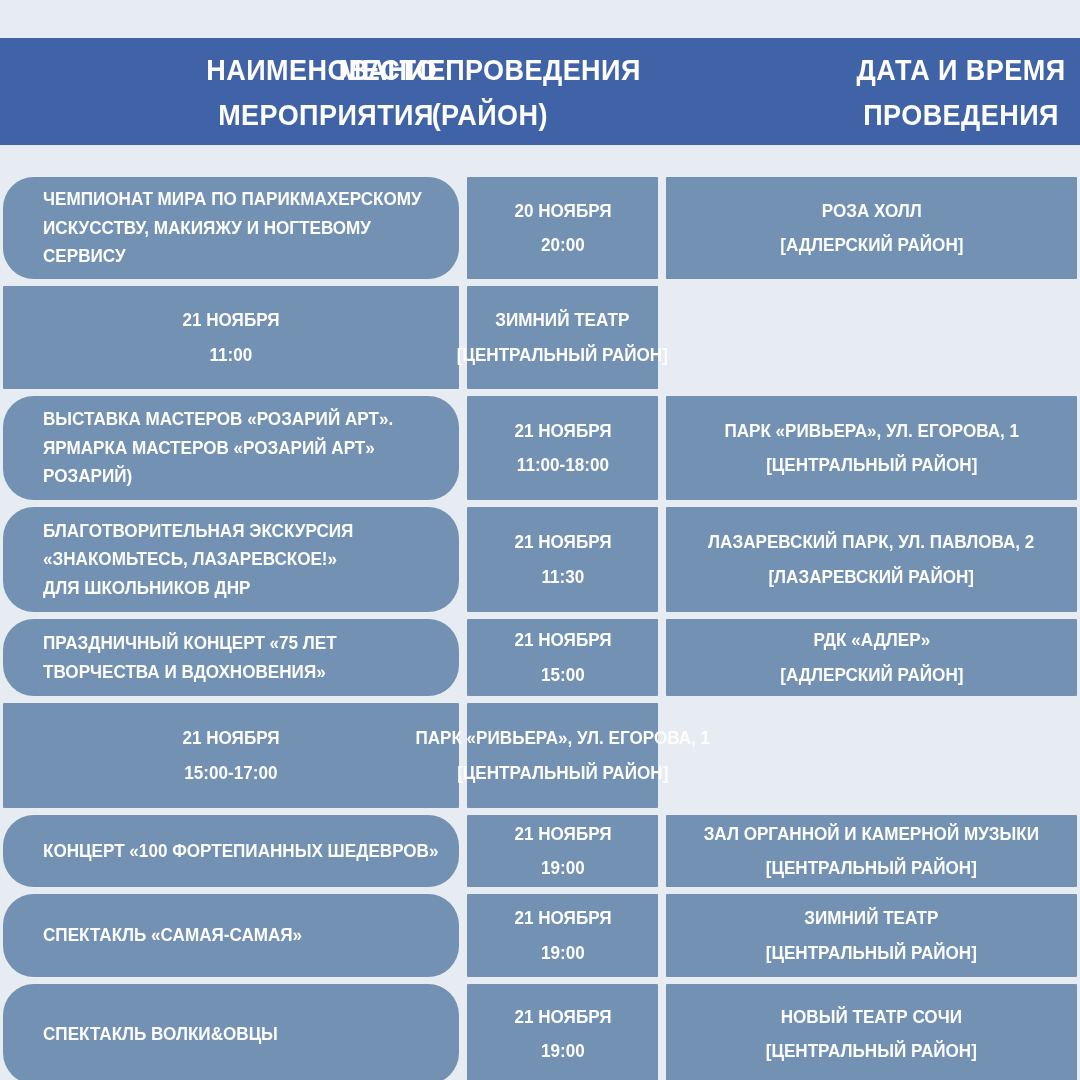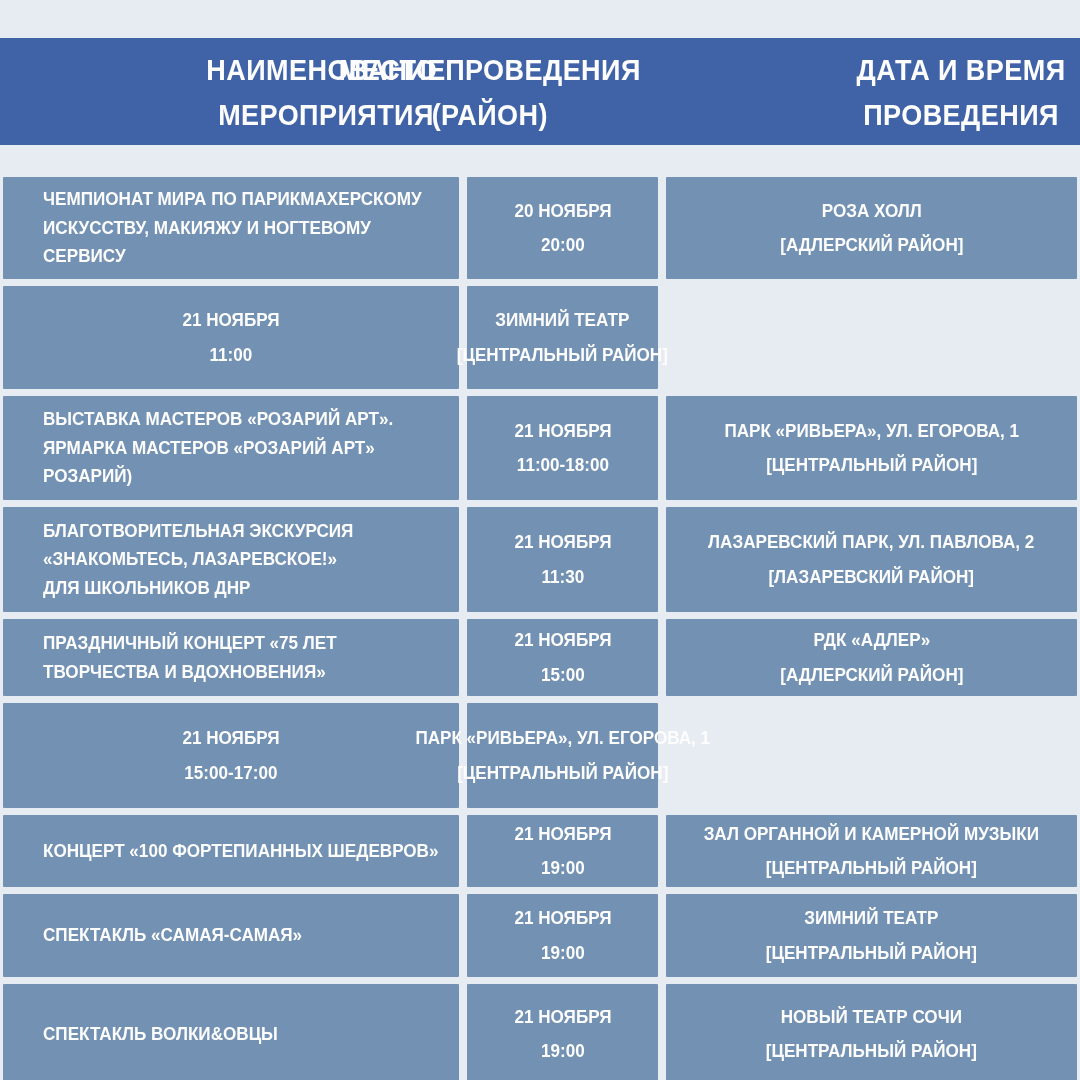--- a/index.html
+++ b/index.html
@@ -56,21 +56,21 @@
     justify-content:center;
     color:#fdfdfd;
     border-radius:1px;
   }
   .cell .txt {
     font-size:19px;
     white-space:pre;
     transform:scaleX(0.9);
     transform-origin:center;
   }
-  .cell.name { justify-content:flex-start; padding-left:40px; padding-right:6px; }
+  .cell.name { justify-content:flex-start; padding-left:40px; padding-right:6px;border-radius:31px; }
   .cell.name .txt { line-height:1.5; text-align:left; transform-origin:left center; }
   .cell.dt .txt, .cell.pl .txt { line-height:1.8; text-align:center; }
 </style>
 </head>
 <body>
 
 <div class="header-band">
   <div class="header-cell">
     <div class="txt">НАИМЕНОВАНИЕ
 МЕРОПРИЯТИЯ</div>

